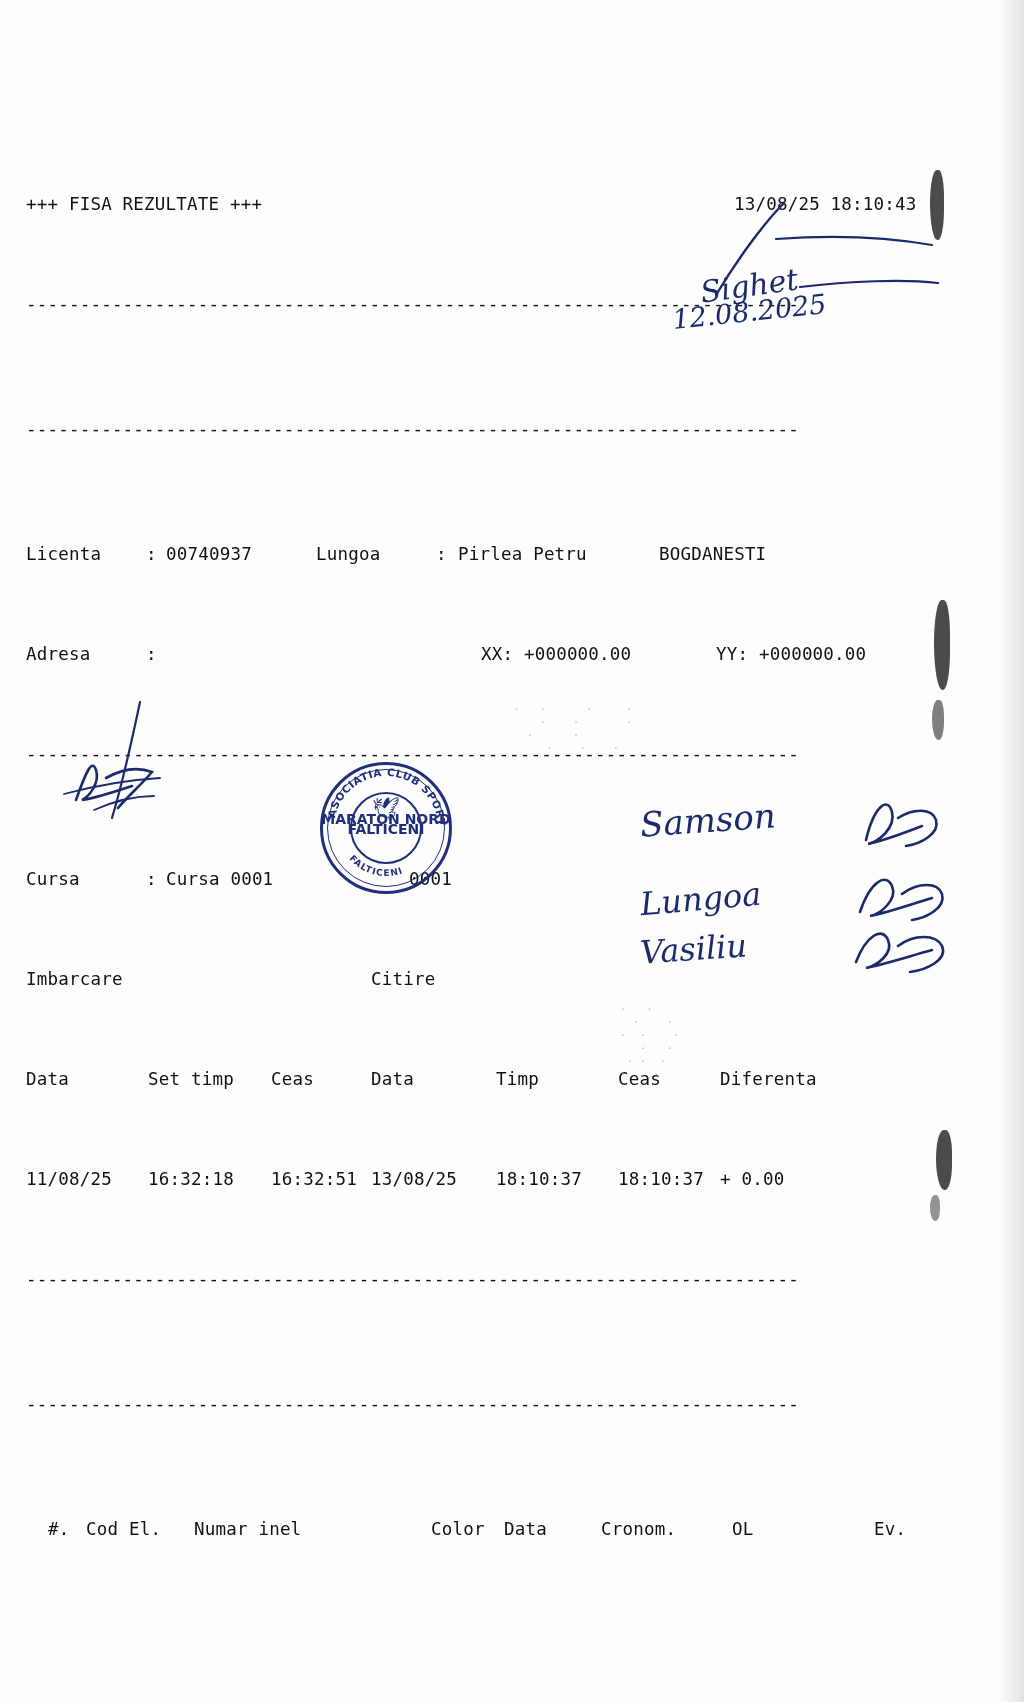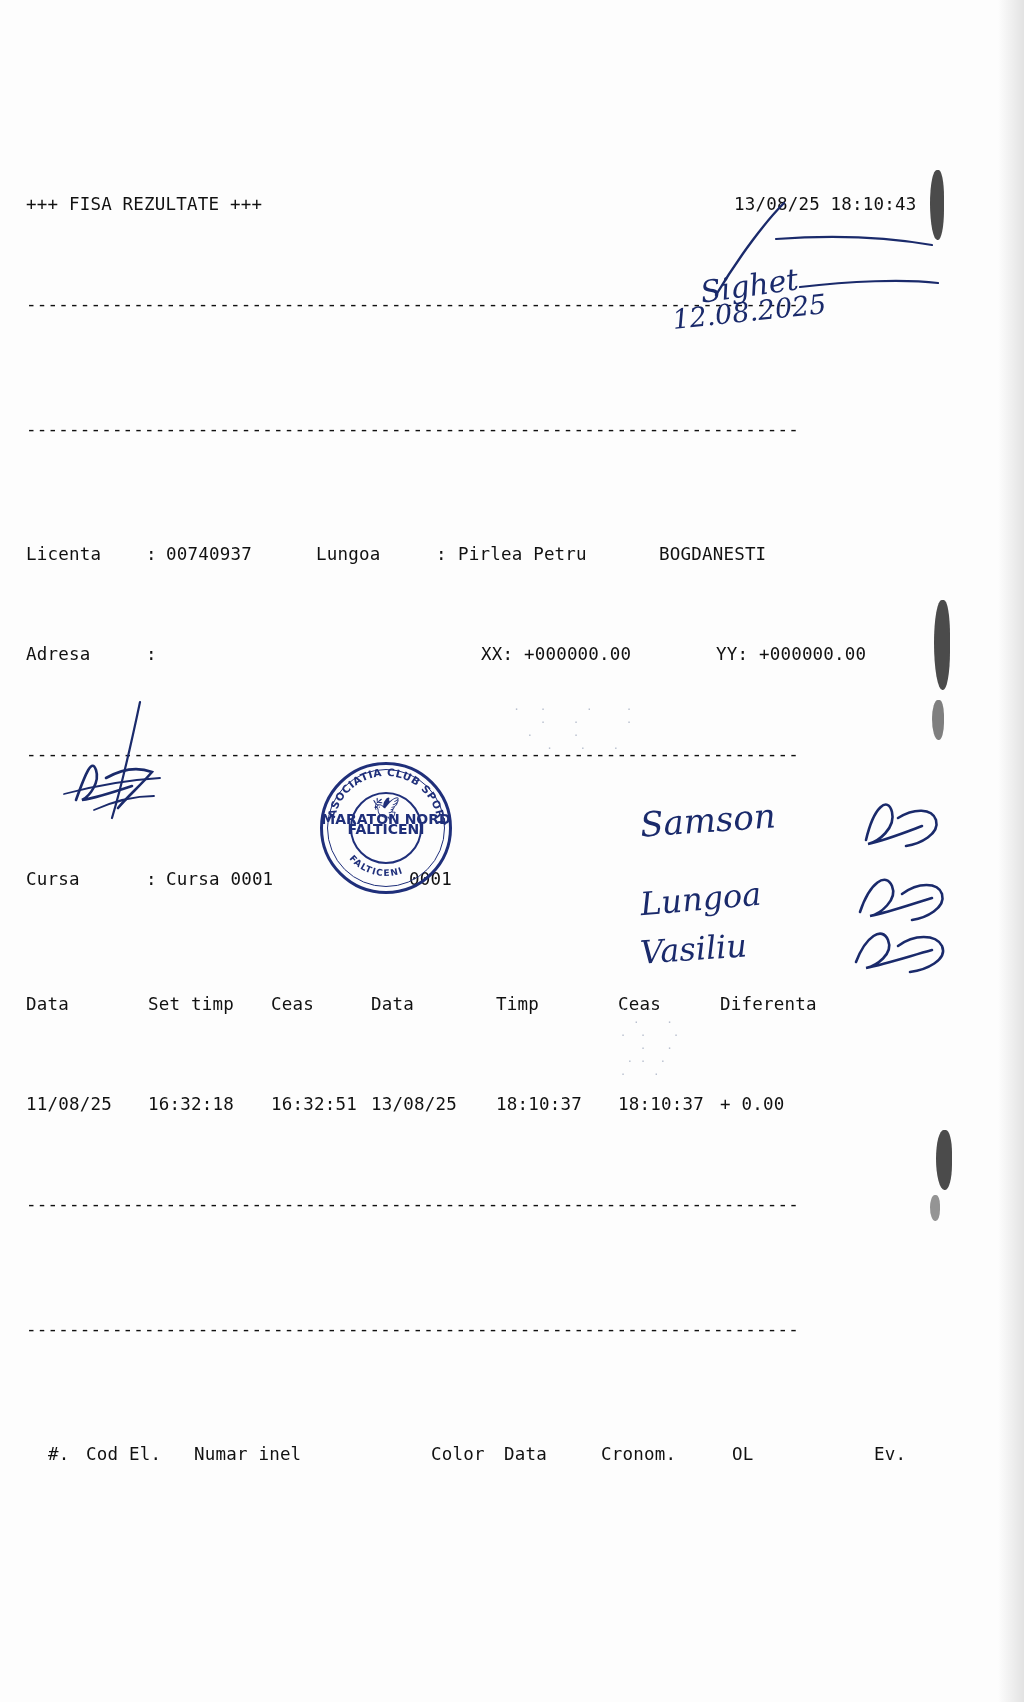--- a/index.html
+++ b/index.html
@@ -184,20 +184,24 @@
     <div class="row hr">------------------------------------------------------------------------</div>
 
     
     <div class="row">
       <span class="col" style="left:0;">Cursa</span>
       <span class="col" style="left:120px;">:</span>
       <span class="col" style="left:140px;">Cursa 0001</span>
       <span class="col" style="left:383px;">0001</span>
     </div>
 
+    <div class="row">
+      <span class="col" style="left:0;">Imbarcare</span>
+      <span class="col" style="left:345px;">Citire</span>
+    </div>
 
     <div class="row">
       <span class="col" style="left:0;">Data</span>
       <span class="col" style="left:122px;">Set timp</span>
       <span class="col" style="left:245px;">Ceas</span>
       <span class="col" style="left:345px;">Data</span>
       <span class="col" style="left:470px;">Timp</span>
       <span class="col" style="left:592px;">Ceas</span>
       <span class="col" style="left:694px;">Diferenta</span>
     </div>

